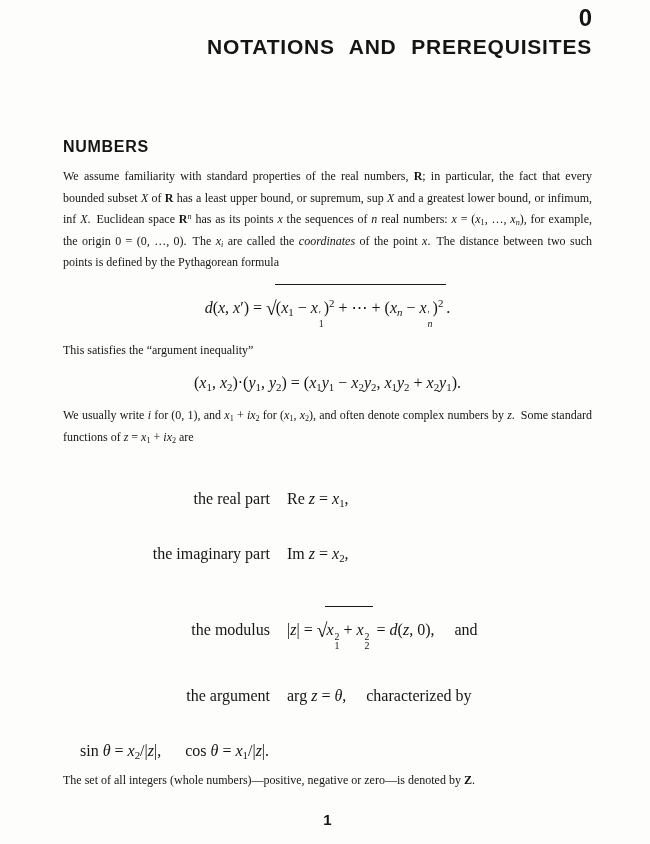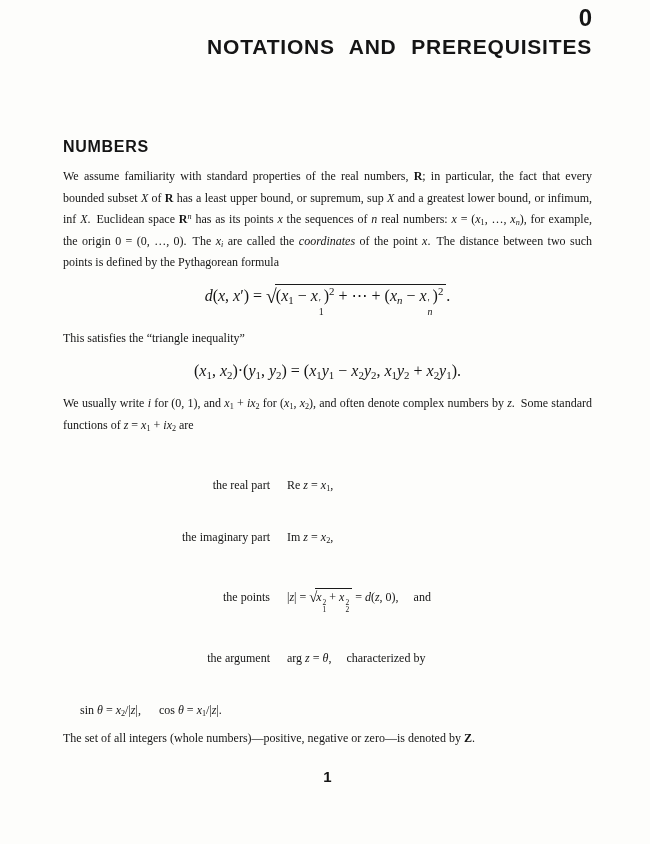--- a/index.html
+++ b/index.html
@@ -52,42 +52,42 @@
     text-align: center;
     margin: 10px 0 12px 0;
   }
   
   .i { font-style: italic; }
   .b { font-weight: bold; }
   .sub { font-size: 0.68em; position: relative; top: 0.28em; line-height: 0; }
   .sup { font-size: 0.68em; position: relative; top: -0.48em; line-height: 0; }
   .over {
     border-top: 1.4px solid #1a1a1a;
-    padding: 2px 3px 0 1px;
+    padding: 14px 3px 0 1px;
     display: inline-block;
     line-height: 1.1;
   }
   .rad {
     font-size: 1.22em;
     line-height: 0;
     vertical-align: -0.1em;
     margin-right: -2px;
   }
   .stack {
     display: inline-flex;
     flex-direction: column;
     font-size: 0.62em;
     line-height: 0.92;
     vertical-align: -0.52em;
     margin-left: 1px;
     text-align: left;
   }
   .srow { display: block; min-height: 0.9em; }
   
-  .fn-rows { margin-top: 14px; font-size: 12px; }
+  .fn-rows { margin-top: 14px; font-size: 16px; }
   .fn-row {
     display: flex;
     align-items: baseline;
     margin-bottom: 9px;
   }
   .fn-row.spaced { margin-top: 15px; }
   .fn-label {
     flex: 0 0 auto;
     box-sizing: border-box;
     width: 207px;
@@ -119,42 +119,42 @@
   <p class="body just">We assume familiarity with standard properties of the real numbers, <span class="b">R</span>; in particular, the fact that every bounded subset <span class="i">X</span> of <span class="b">R</span> has a least upper bound, or supremum, sup <span class="i">X</span> and a greatest lower bound, or infimum, inf <span class="i">X</span>. Euclidean space <span class="b">R</span><span class="sup i">n</span> has as its points <span class="i">x</span> the sequences of <span class="i">n</span> real numbers: <span class="i">x</span> = (<span class="i">x</span><span class="sub">1</span>, …, <span class="i">x</span><span class="sub i">n</span>), for example, the origin 0 = (0, …, 0). The <span class="i">x</span><span class="sub i">i</span> are called the <span class="i">coordinates</span> of the point <span class="i">x</span>. The distance between two such points is defined by the Pythagorean formula</p>
 
   <div class="formula"><span class="i">d</span>(<span class="i">x</span>, <span class="i">x</span>′) = <span class="rad">√</span><span class="over">(<span class="i">x</span><span class="sub">1</span> − <span class="i">x</span><span class="stack">
           <span class="srow">′</span>
           <span class="srow">1</span>
         </span>)<span class="sup">2</span> + ⋯ + (<span class="i">x</span><span class="sub i">n</span> − <span class="i">x</span><span class="stack">
           <span class="srow">′</span>
           <span class="srow"><span class="i">n</span></span>
         </span>)<span class="sup">2</span></span>.</div>
 
-  <p class="body">This satisfies the “triangle inequality”</p>
+  <p class="body">This satisfies the “argument inequality”</p>
 
 
 
   <div class="formula">(<span class="i">x</span><span class="sub">1</span>, <span class="i">x</span><span class="sub">2</span>)·(<span class="i">y</span><span class="sub">1</span>, <span class="i">y</span><span class="sub">2</span>) = (<span class="i">x</span><span class="sub">1</span><span class="i">y</span><span class="sub">1</span> − <span class="i">x</span><span class="sub">2</span><span class="i">y</span><span class="sub">2</span>, <span class="i">x</span><span class="sub">1</span><span class="i">y</span><span class="sub">2</span> + <span class="i">x</span><span class="sub">2</span><span class="i">y</span><span class="sub">1</span>).</div>
 
   <p class="body just">We usually write <span class="i">i</span> for (0, 1), and <span class="i">x</span><span class="sub">1</span> + <span class="i">i</span><span class="i">x</span><span class="sub">2</span> for (<span class="i">x</span><span class="sub">1</span>, <span class="i">x</span><span class="sub">2</span>), and often denote complex numbers by <span class="i">z</span>. Some standard functions of <span class="i">z</span> = <span class="i">x</span><span class="sub">1</span> + <span class="i">i</span><span class="i">x</span><span class="sub">2</span> are</p>
 
   <div class="fn-rows">
 
     <div class="fn-row">
       <span class="fn-label">the real part</span>
       <span class="fn-formula">Re <span class="i">z</span> = <span class="i">x</span><span class="sub">1</span>,</span>
     </div>
 
     <div class="fn-row">
       <span class="fn-label">the imaginary part</span>
       <span class="fn-formula">Im <span class="i">z</span> = <span class="i">x</span><span class="sub">2</span>,</span>
     </div>
 
     <div class="fn-row spaced">
-      <span class="fn-label">the points</span>
+      <span class="fn-label">the modulus</span>
       <span class="fn-formula">|<span class="i">z</span>| = <span class="rad">√</span><span class="over"><span class="i">x</span><span class="stack">
               <span class="srow">2</span>
               <span class="srow">1</span>
             </span> + <span class="i">x</span><span class="stack">
               <span class="srow">2</span>
               <span class="srow">2</span>
             </span></span> = <span class="i">d</span>(<span class="i">z</span>, 0),  and</span>
     </div>
 
     <div class="fn-row">

